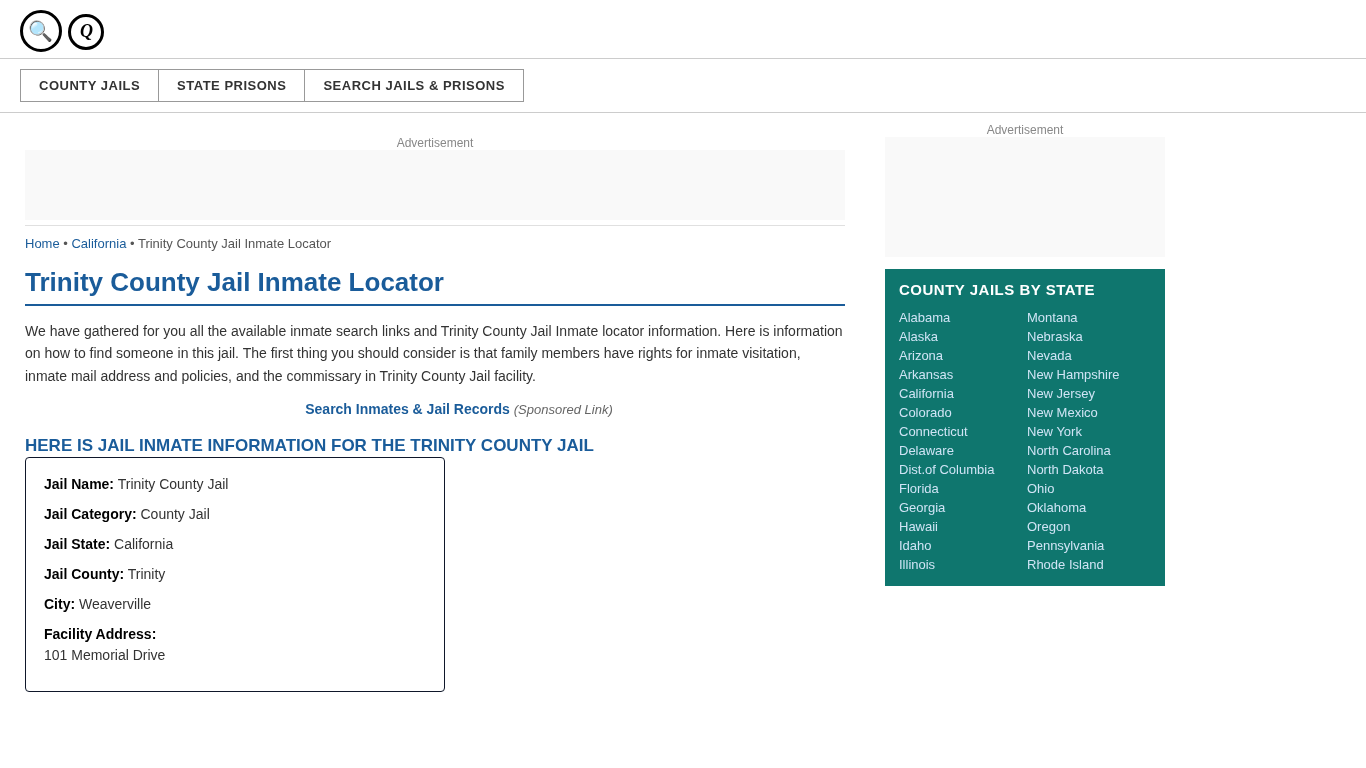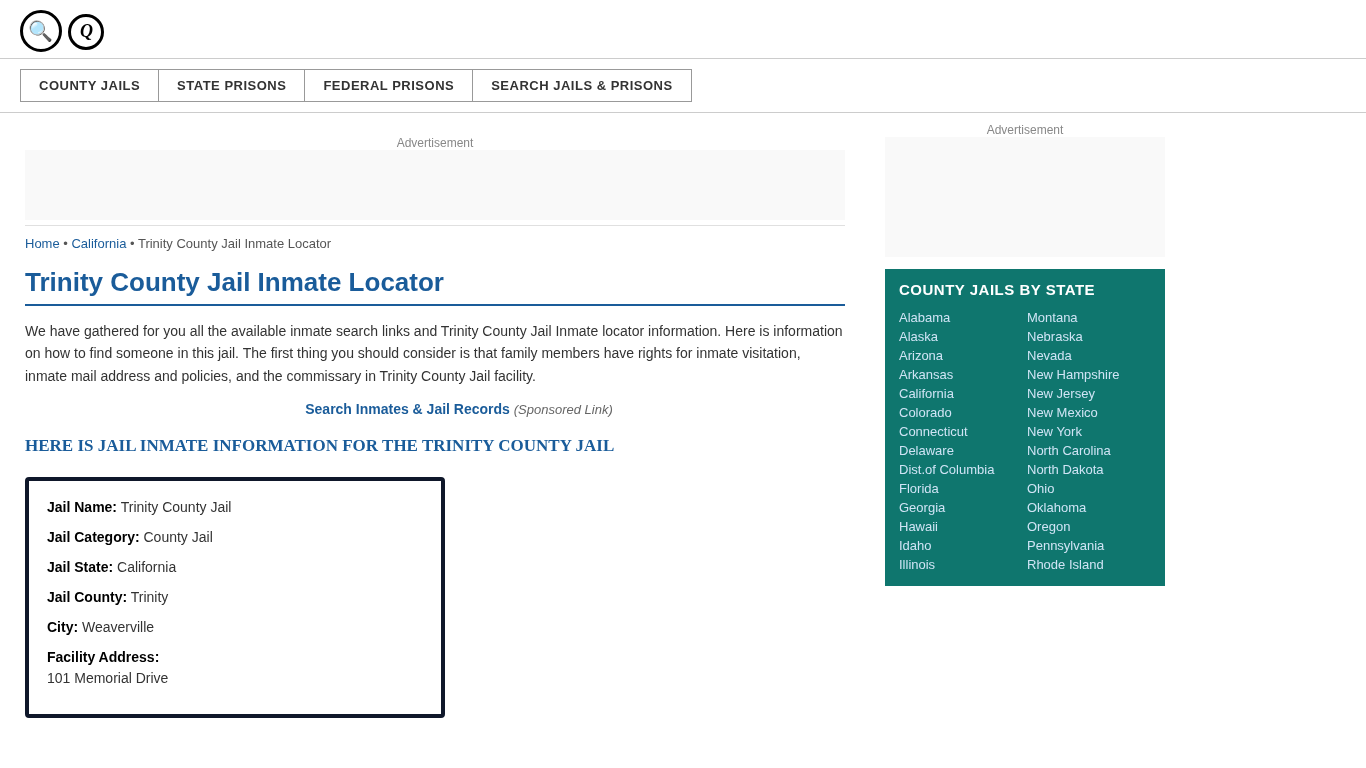--- a/index.html
+++ b/index.html
@@ -36,24 +36,24 @@
 
     
     #description { font-size: 14px; line-height: 1.6; color: #333; margin-bottom: 14px; }
 
     
     #sponsored-link { text-align: center; margin-bottom: 18px; }
     #sponsored-link a { color: #1a5c9a; font-weight: bold; font-size: 14px; text-decoration: none; margin-left: 48px; }
     #sponsored-link span { color: #666; font-style: italic; font-size: 13px; }
 
     
-    #section-heading { color: #1a5c9a; font-size: 17px; font-weight: bold; text-transform: uppercase; margin-bottom: 20px; line-height: 1.3; font-family: Liberation Serif, serif; }
+    #section-heading { color: #1a5c9a; font-size: 17px; font-weight: bold; text-transform: uppercase; margin-bottom: 0; line-height: 1.3; }
 
     
-    #info-box { border: 4px solid #0f172a; border-radius: 4px; padding: 16px 18px; background: #fff; max-width: 420px; }
+    #info-box { border: 1px solid #0f172a; border-radius: 4px; padding: 16px 18px; background: #fff; max-width: 420px; }
     .info-row { margin-bottom: 9px; font-size: 14px; line-height: 1.5; }
     .info-label { font-weight: bold; color: #000; }
     .info-value { color: #333; }
 
     
     #sidebar-ad { text-align: center; color: #888; font-size: 12px; margin-bottom: 12px; }
     #sidebar-ad-content { background: #f9f9f9; height: 120px; display: flex; align-items: center; justify-content: center; color: #999; font-size: 12px; }
 
     #county-jails-box { background: #0f766e; padding: 12px 14px; }
     #county-jails-title { color: #fff; font-size: 15px; font-weight: bold; text-transform: uppercase; margin-bottom: 10px; letter-spacing: 0.5px; }
@@ -71,21 +71,20 @@
             <span style="width:36px;height:36px;border:3px solid #000;border-radius:50%;display:inline-flex;align-items:center;justify-content:center;font-size:18px;font-weight:bold;vertical-align:middle;">Q</span>
           </span></div>
     </div>
   </div>
 </div>
 
 <div id="nav">
   <div id="nav-inner">
     <button class="nav-btn">COUNTY JAILS</button>
     <button class="nav-btn">STATE PRISONS</button>
-    <button class="nav-btn">FEDERAL PRISONS</button>
     <button class="nav-btn">SEARCH JAILS &amp; PRISONS</button>
   </div>
 </div>
 
 <div id="main-layout">
 
   <div id="content-area">
 
     <div id="ad-banner">
       <span>Advertisement</span>

